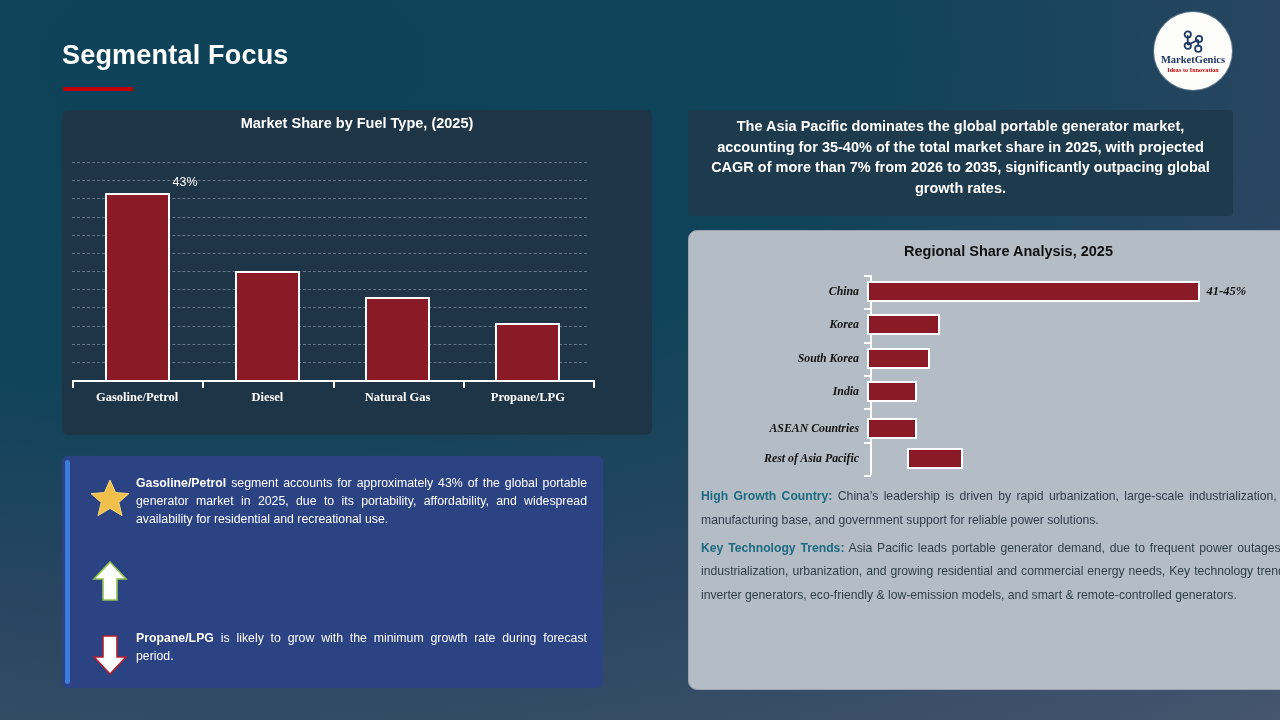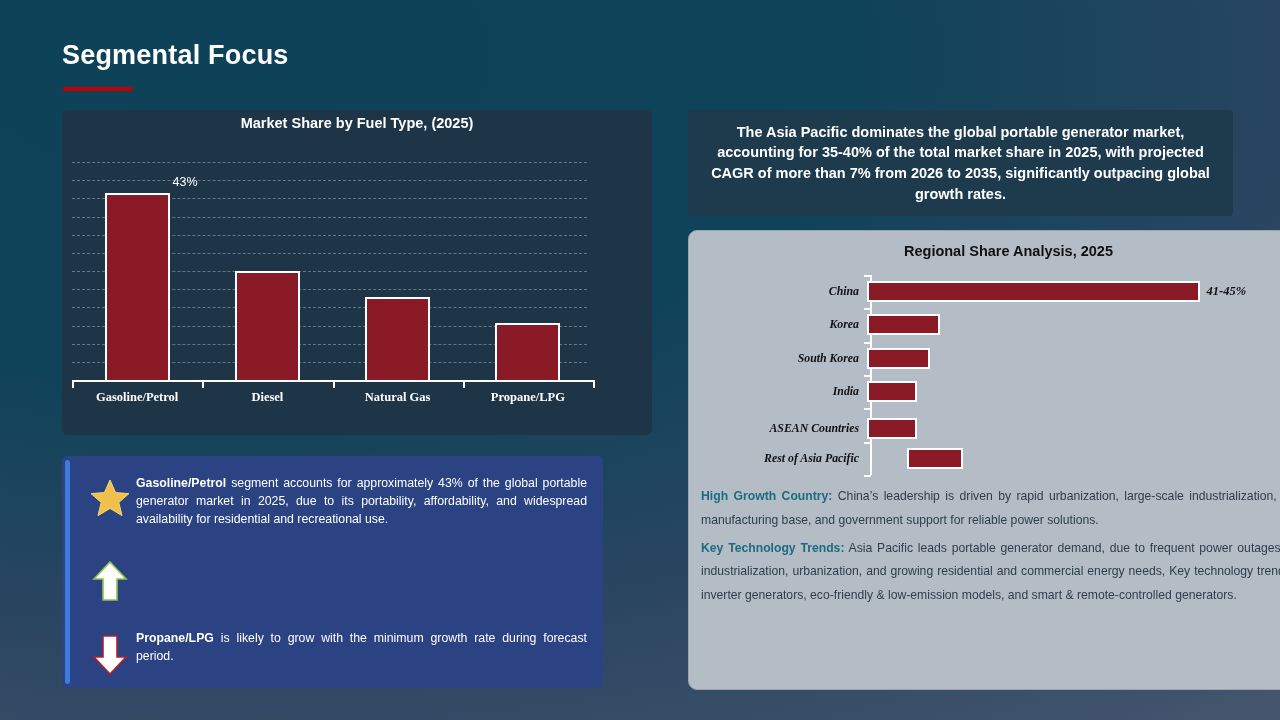--- a/index.html
+++ b/index.html
@@ -117,21 +117,21 @@
   .insight-text b { font-weight: bold; }
   .r1 { padding-top: 5px; }
   .r2 { padding-top: 12px; }
   .r3 { padding-top: 12px; }
 
   
   .callout {
     position: absolute; left: 688px; top: 110px;
     width: 545px; height: 106px;
     background: #1e3b4e; border-radius: 4px;
-    display: flex; align-items: center; justify-content: center;
+    display: flex; align-items: flex-start; justify-content: center;
     padding: 6px 16px;
   }
   .callout p {
     color: #ffffff; font-size: 14.5px; font-weight: bold;
     line-height: 1.42; text-align: center;
   }
 
   
   .grey-card {
     position: absolute; left: 688px; top: 230px;
@@ -180,20 +180,33 @@
   .para .lead { color: #1d6b80; font-weight: bold; }
 </style>
 </head>
 <body>
 
 <div class="slide">
 
   <div class="page-title">Segmental Focus</div>
   <div class="title-rule"></div>
 
+  <div class="logo">
+    <svg class="logo-mark" viewBox="0 0 40 32">
+      <line x1="13" y1="7" x2="13" y2="20" stroke="#1f3864" stroke-width="2.4"></line>
+      <line x1="13" y1="20" x2="27" y2="13" stroke="#1f3864" stroke-width="2.4"></line>
+      <line x1="27" y1="13" x2="27" y2="22" stroke="#1f3864" stroke-width="2.4"></line>
+      <circle cx="13" cy="6" r="4.2" fill="none" stroke="#1f3864" stroke-width="2.4"></circle>
+      <circle cx="13" cy="21" r="4.2" fill="none" stroke="#1f3864" stroke-width="2.4"></circle>
+      <circle cx="28" cy="12" r="4.2" fill="none" stroke="#1f3864" stroke-width="2.4"></circle>
+      <circle cx="27" cy="25" r="4.2" fill="none" stroke="#1f3864" stroke-width="2.4"></circle>
+    </svg>
+    <div class="logo-name">MarketGenics</div>
+    <div class="logo-tag">Ideas to Innovation</div>
+  </div>
 
   <div class="chart-card">
     <div class="chart-title">Market Share by Fuel Type, (2025)</div>
     <div class="plot" id="vgrid">
         <div class="gridline" style="top: 0px;"></div>
         <div class="gridline" style="top: 18.1667px;"></div>
         <div class="gridline" style="top: 36.3333px;"></div>
         <div class="gridline" style="top: 54.5px;"></div>
         <div class="gridline" style="top: 72.6667px;"></div>
         <div class="gridline" style="top: 90.8333px;"></div>

